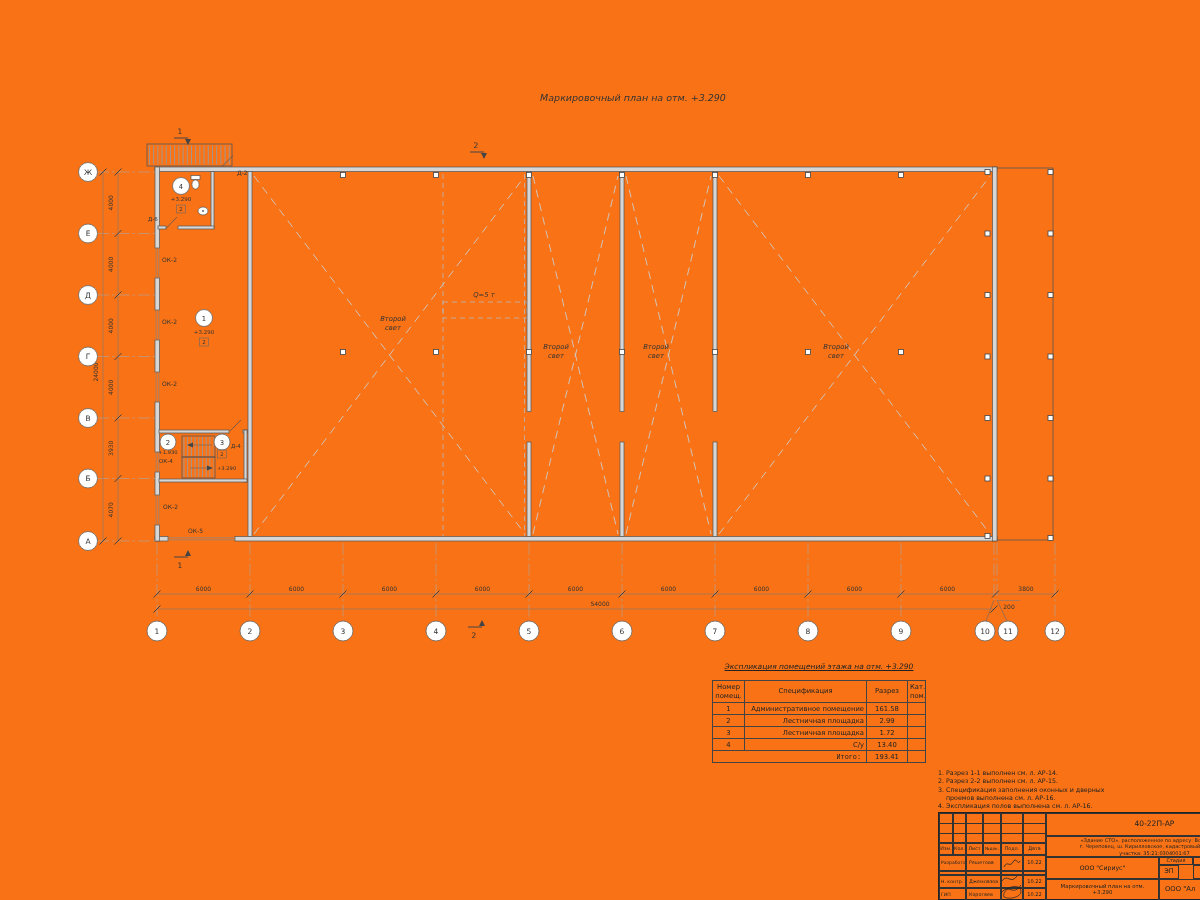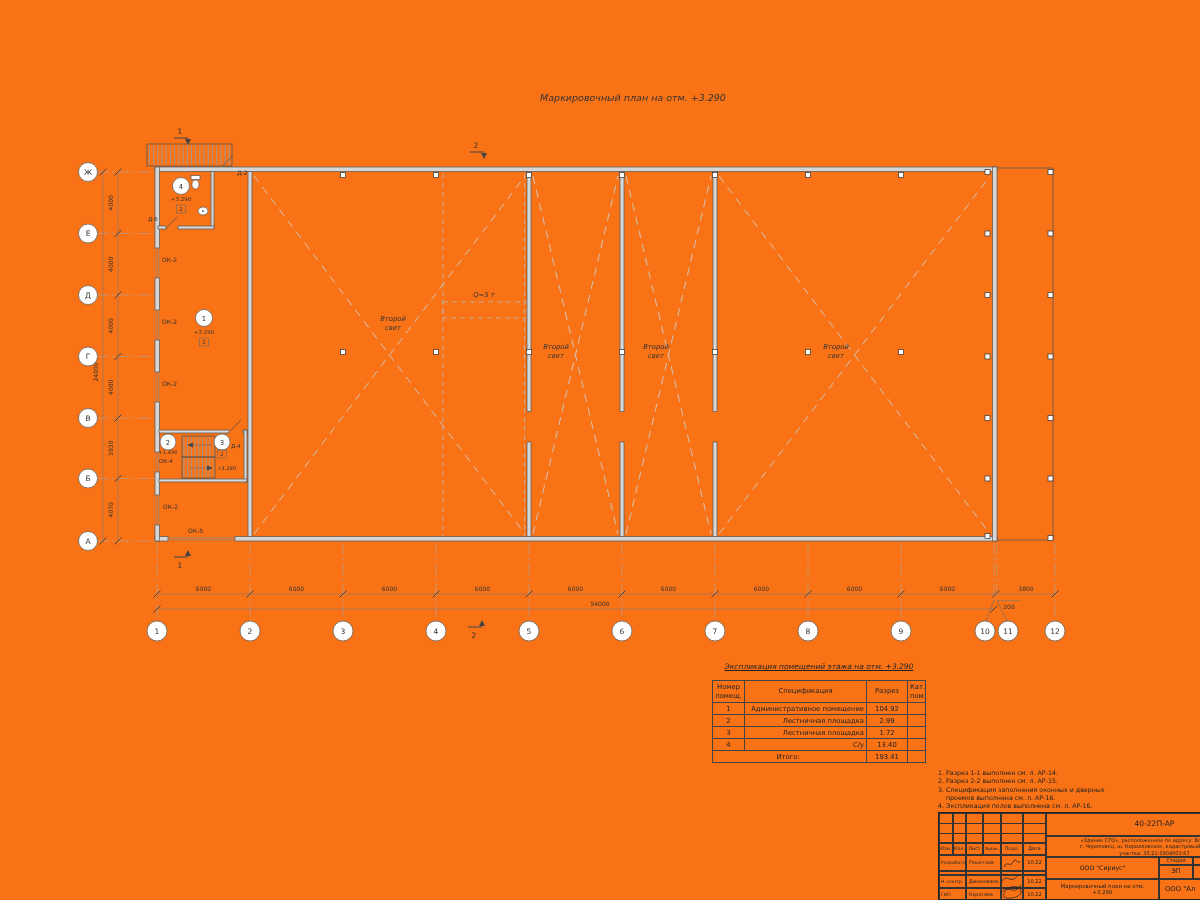--- a/index.html
+++ b/index.html
@@ -24,21 +24,21 @@
   
   #expl-wrap{position:absolute;left:712px;top:662px;width:214px;}
   #expl-title{font:italic 7.5px "DejaVu Sans",sans-serif;text-align:center;
               text-decoration:underline;margin-bottom:9px;color:#222;}
   table.expl{border-collapse:collapse;table-layout:fixed;width:213px;
              font:6.8px "DejaVu Sans",sans-serif;color:#222;border:1.3px solid #222;}
   table.expl th,table.expl td{border:0.7px solid #444;padding:0 2px;height:11px;
              text-align:center;font-weight:normal;overflow:hidden;}
   table.expl thead th{height:21px;white-space:pre-line;line-height:9px;}
   table.expl td.name{text-align:right;padding-left:4px;}
-  table.expl td.tot{padding-right:5px;}
+  table.expl td.tot{text-align:right;padding-right:5px;font-family:Liberation Mono, monospace;}
   
   #notes{position:absolute;left:938px;top:769px;width:220px;
          font:6.3px "DejaVu Sans",sans-serif;color:#222;}
   #notes div{white-space:pre;line-height:8.3px;}
   
   #tb{position:absolute;left:938px;top:812px;width:324px;height:88px;
       border:1.4px solid #222;box-sizing:border-box;}
   .c{position:absolute;box-sizing:border-box;border:0.55px solid #333;
      font-family:"DejaVu Sans",sans-serif;color:#222;display:flex;align-items:center;
      justify-content:center;overflow:hidden;line-height:1.1;}
@@ -381,21 +381,21 @@
         <th>Спецификация</th>
         <th>Разрез</th>
         <th>Кат.
 пом.</th>
       </tr>
     </thead>
     <tbody>
       <tr>
         <td>1</td>
         <td class="name">Административное помещение</td>
-        <td>104.92</td>
+        <td>161.58</td>
         <td></td>
       </tr>
       <tr>
         <td>2</td>
         <td class="name">Лестничная площадка</td>
         <td>2.99</td>
         <td></td>
       </tr>
       <tr>
         <td>3</td>
@@ -473,20 +473,20 @@
   <div class="c" style="left:107px;top:0;width:217px;height:23px;font-size:7.5px">40-22П-АР</div>
   <div class="c" style="left:107px;top:23px;width:217px;height:21px;flex-direction:column;font-size:5px;line-height:6.2px">
     <span>«Здание СТО», расположенное по адресу: Вологодская</span>
     <span>г. Череповец, ш. Кирилловское, кадастровый номер зем</span>
     <span>участка: 35:21:0304001:67</span>
   </div>
   <div class="c" style="left:107px;top:44px;width:113px;height:22px;font-size:6.2px">ООО "Сириус"</div>
   <div class="c" style="left:220px;top:44px;width:34px;height:8px;font-size:5px">Стадия</div>
   <div class="c" style="left:254px;top:44px;width:33px;height:8px;font-size:5px">Лист</div>
 
-  <div class="c" style="left:220px;top:52px;width:34px;height:14px;font-size:6.5px">ЭП</div>
+  <div class="c" style="left:220px;top:52px;width:20px;height:14px;font-size:6.5px">ЭП</div>
   <div class="c" style="left:254px;top:52px;width:33px;height:14px;font-size:6.5px">12</div>
 
   <div class="c" style="left:107px;top:66px;width:113px;height:22px;font-size:5.4px;padding:0 3px;text-align:center">Маркировочный план на отм. +3.290</div>
   <div class="c" style="left:220px;top:66px;width:104px;height:22px;font-size:6.8px;justify-content:flex-start;padding-left:5px">ООО "Ал</div>
 </div>
 
 </div>
 
 </body></html>

